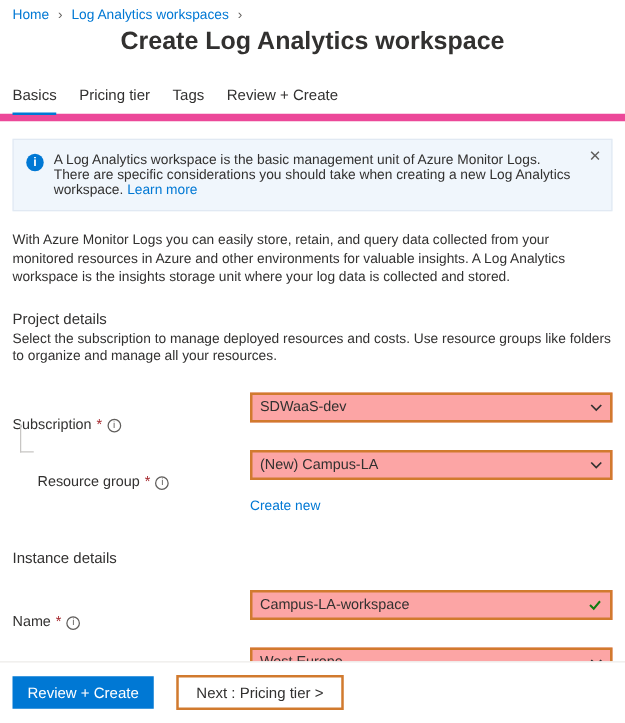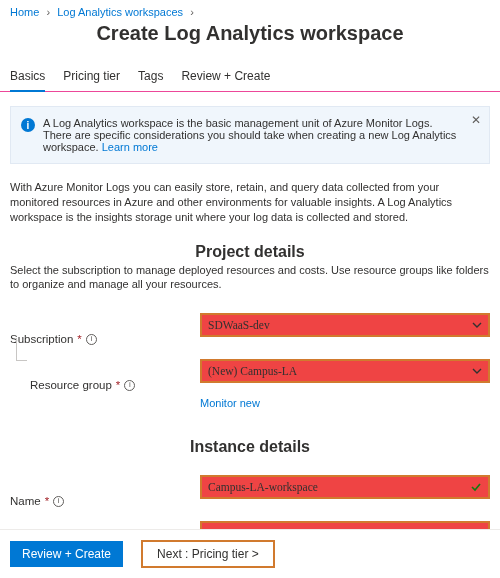--- a/index.html
+++ b/index.html
@@ -24,21 +24,21 @@
     font-size: 20px;
     font-weight: 600;
     padding: 4px 10px 18px 10px;
     color: #323130;
     text-align: center;
   }
   .tabs {
     display: flex;
     gap: 18px;
     padding: 0 10px;
-    border-bottom: 1px solid #ec4899;
+    border-bottom: 6px solid #ec4899;
     font-size: 12px;
   }
   .tab {
     padding: 6px 0 8px 0;
     color: #323130;
     cursor: pointer;
     position: relative;
   }
   .tab.active {
     color: #323130;
@@ -83,24 +83,23 @@
     font-size: 12px;
   }
   .info-banner a { color: #0078d4; text-decoration: none; }
   .body-text {
     padding: 6px 10px 14px 10px;
     font-size: 11px;
     color: #323130;
     line-height: 1.35;
   }
   .section-title {
-    font-size: 16px;
-    font-weight: 700;
+    font-size: 12px;
+    font-weight: 400;
     padding: 4px 10px 2px 10px;
-    text-align: center;
   }
   .section-desc {
     font-size: 11px;
     color: #323130;
     padding: 0 10px 10px 10px;
     line-height: 1.35;
   }
   .field-row {
     display: flex;
     align-items: center;
@@ -137,26 +136,25 @@
   }
   .field-control {
     flex: 1;
   }
   .select, .textbox {
     width: 100%;
     border: 2px solid #d17a2e;
     padding: 3px 22px 3px 6px;
     font-size: 11.5px;
     color: #323130;
-    background: #ef4444;
+    background: #fca5a5;
     position: relative;
     height: 24px;
     display:flex;
     align-items:center;
-    font-family:Liberation Serif, serif;
   }
   .select .chev-down {
     position: absolute;
     right: 6px; top: 50%;
     transform: translateY(-50%);
   }
   .textbox .check {
     position: absolute;
     right: 6px; top: 50%;
     transform: translateY(-50%);
@@ -250,21 +248,21 @@
   <div class="field-control">
     <div class="select">
       <span>(New) Campus-LA</span>
       <svg class="chev-down" viewBox="0 0 10 10">
           <path d="M1 3 L5 7 L9 3" fill="none" stroke="#323130" stroke-width="1.4"></path>
         </svg>
     </div>
   </div>
 </div>
 <div class="create-new">
-  <a href="#">Monitor new</a>
+  <a href="#">Create new</a>
 </div>
 
 <div class="spacer"></div>
 
 <div class="section-title">Instance details</div>
 
 <div class="field-row" style="margin-top:6px;">
   <div class="field-label">
     <span>Name</span>
       <span class="req">*</span>

